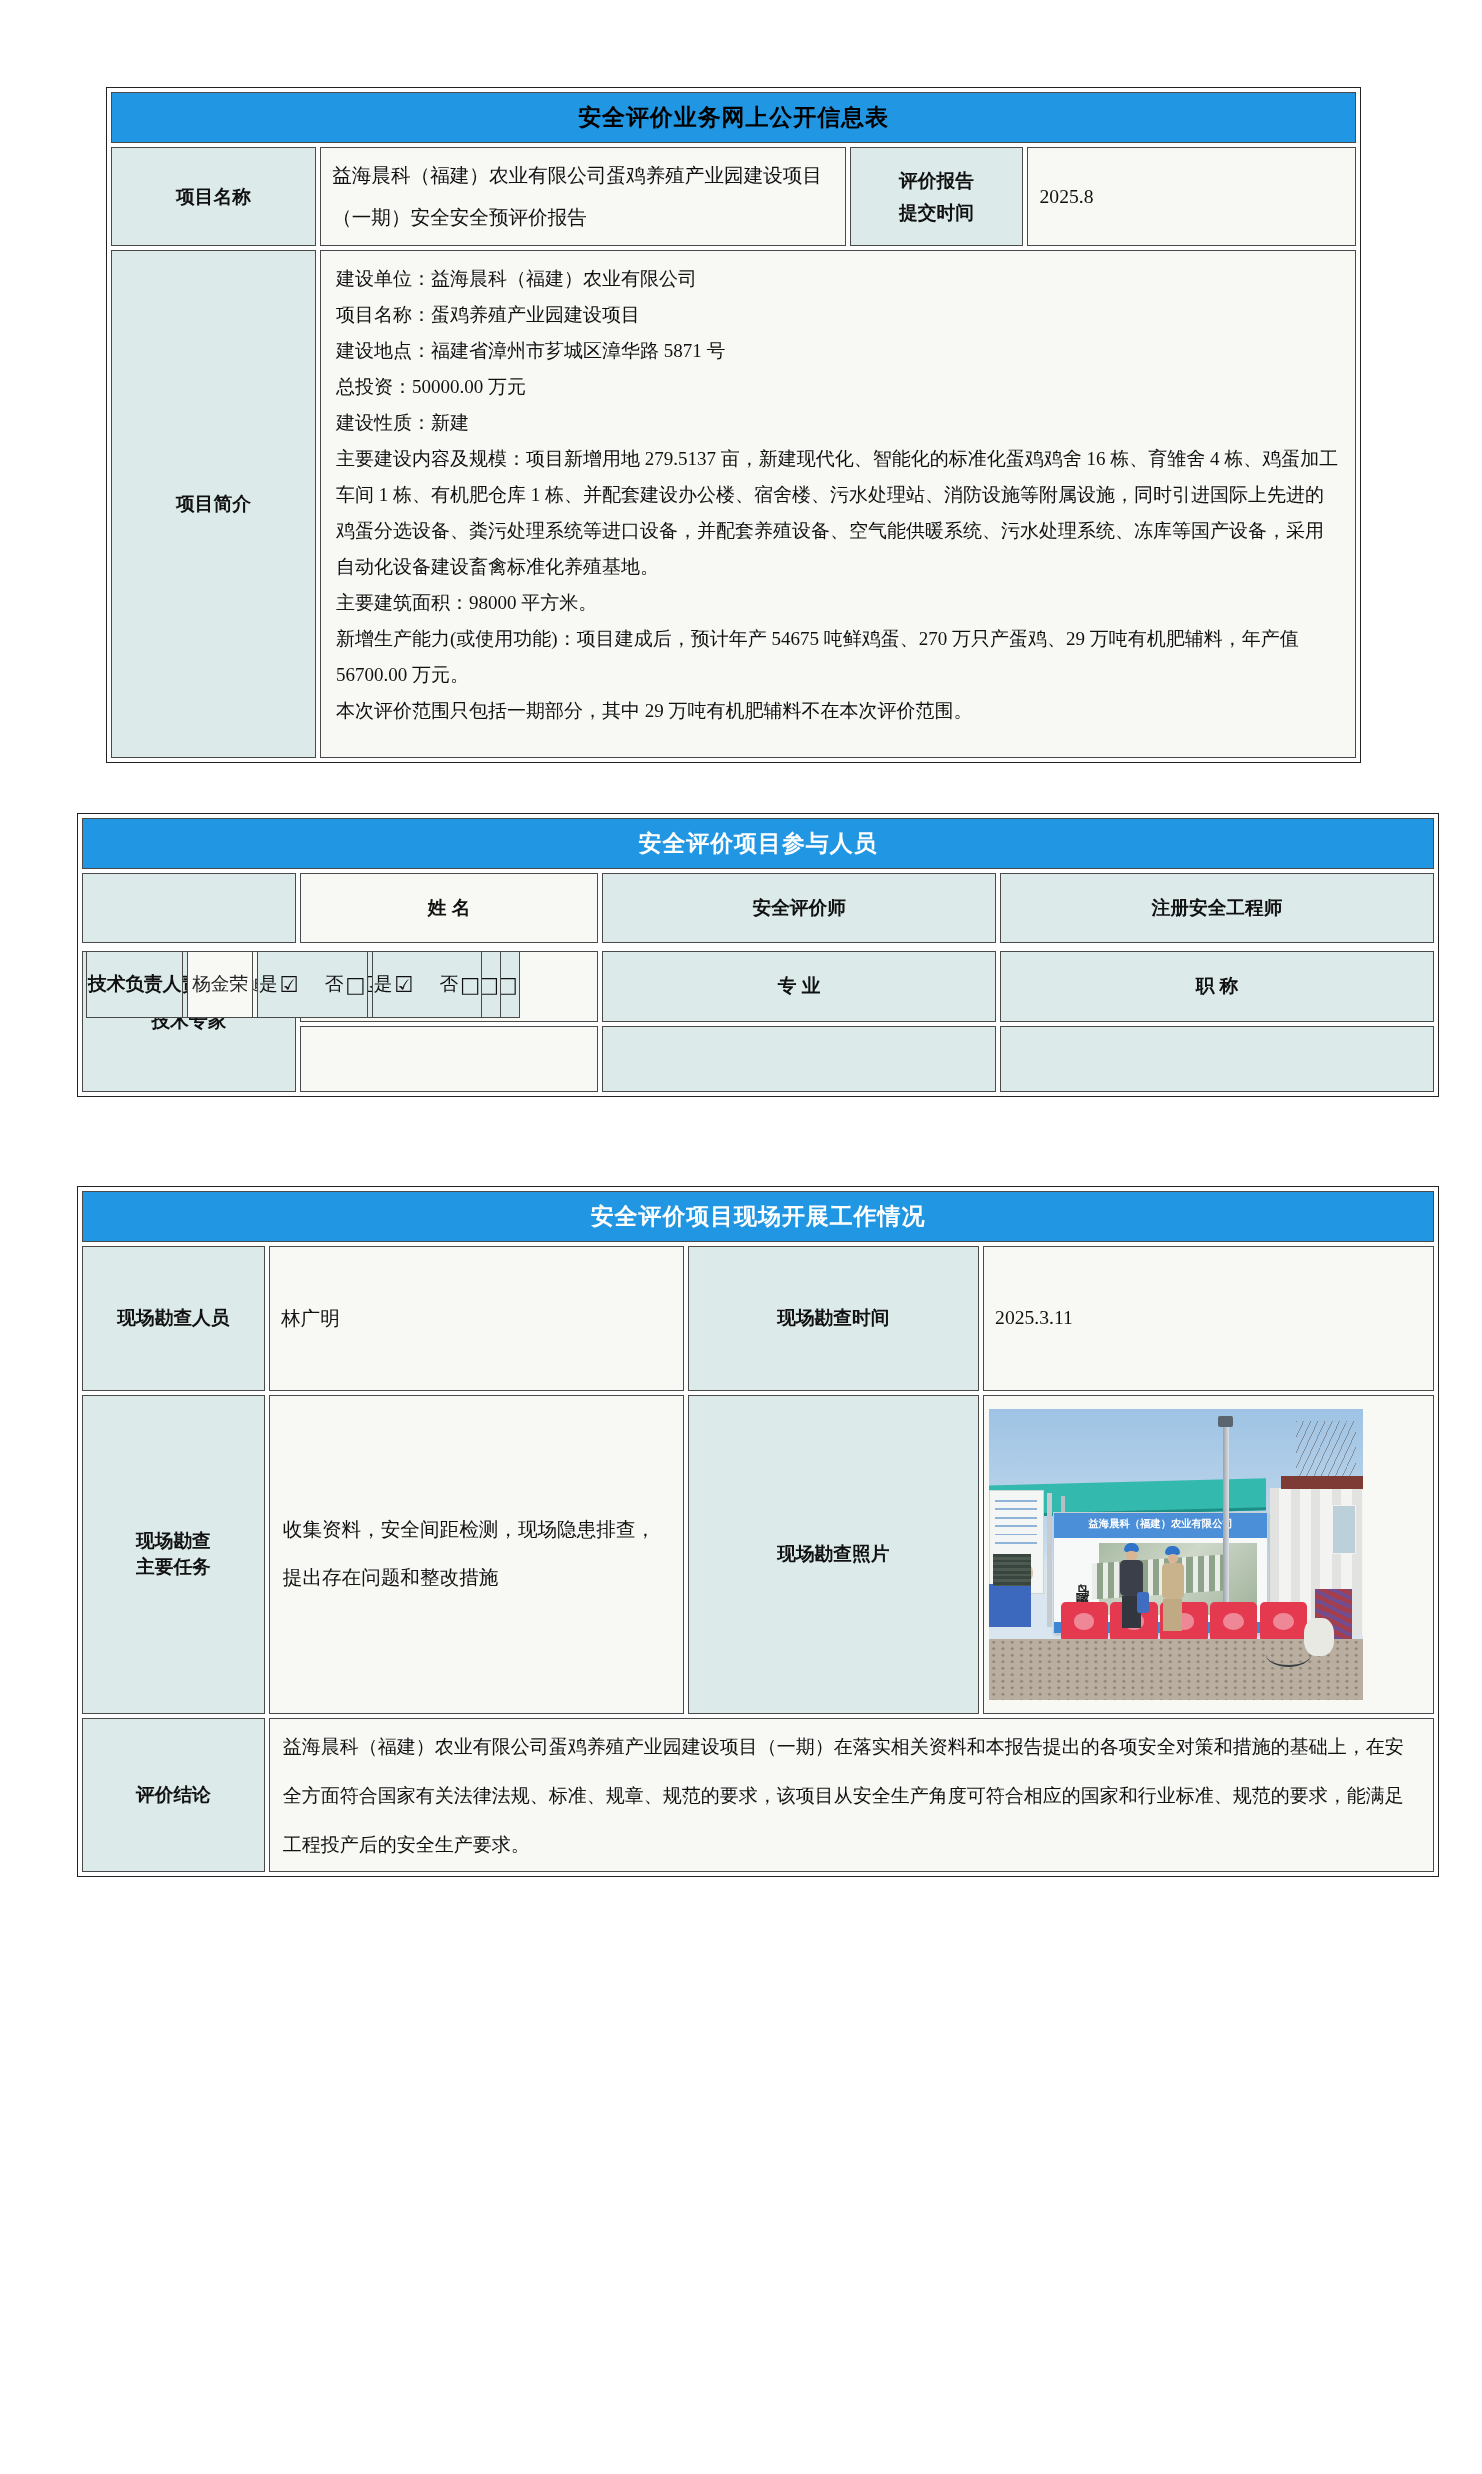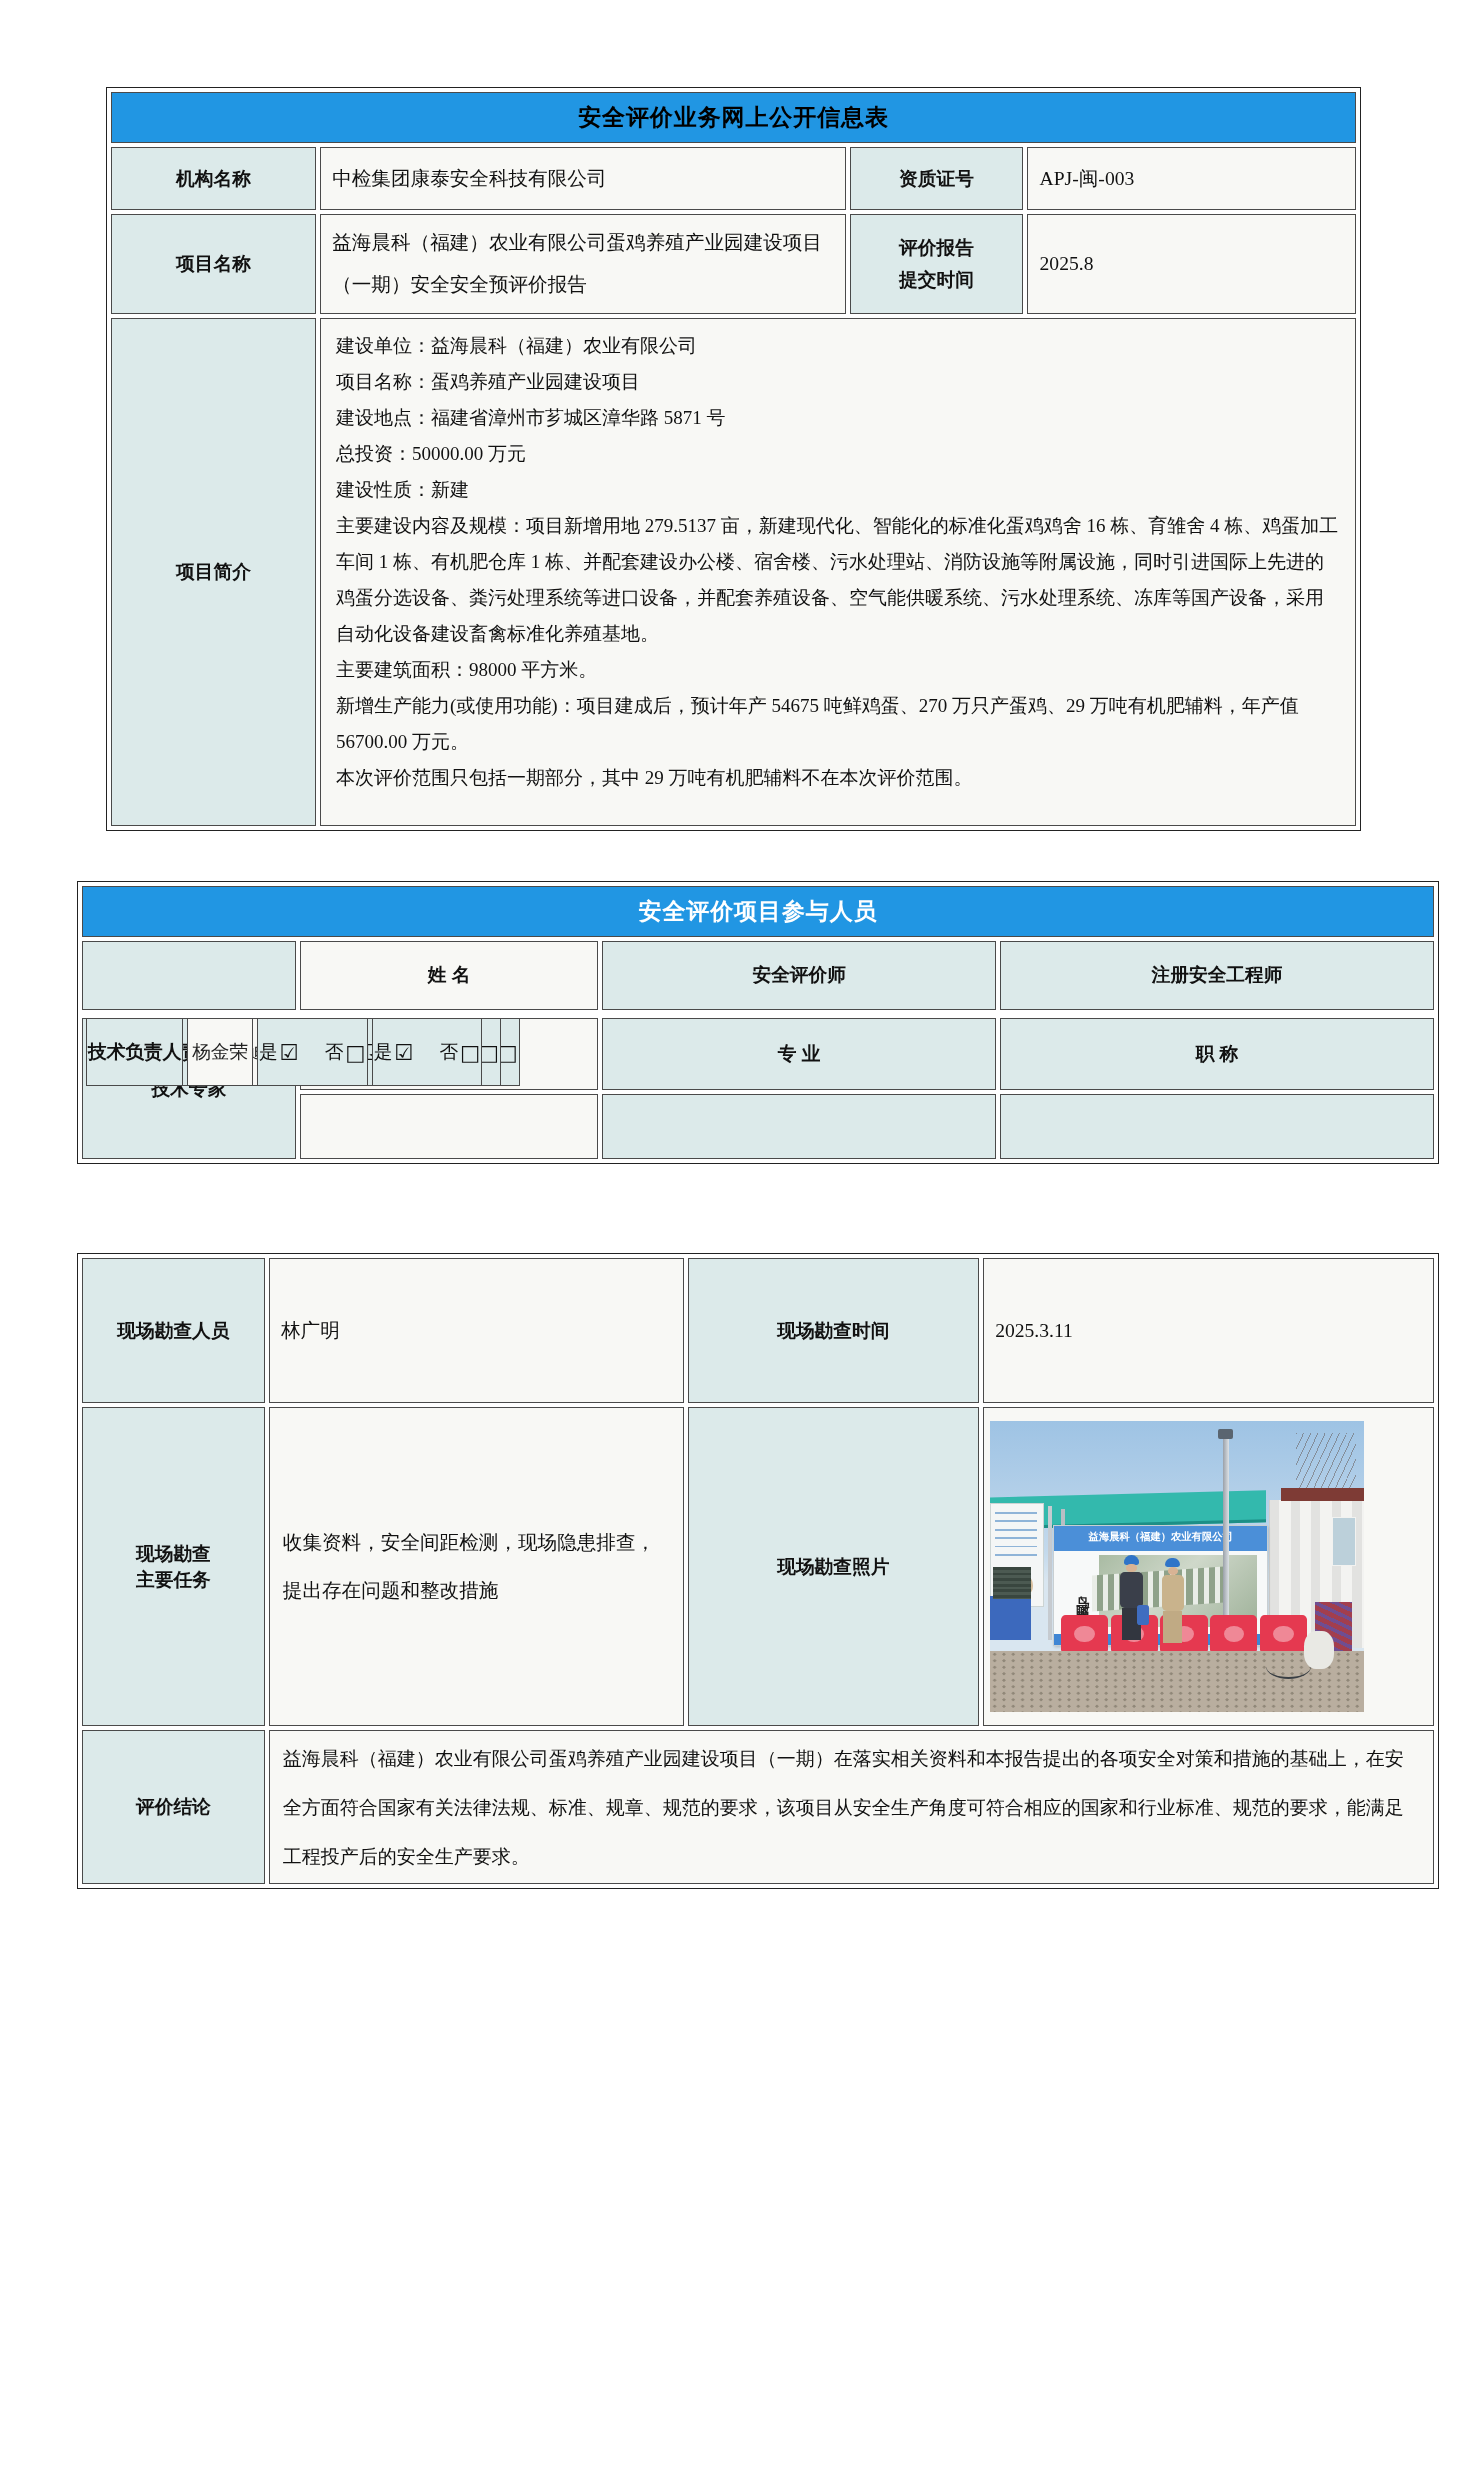--- a/index.html
+++ b/index.html
@@ -121,26 +121,20 @@
     <colgroup>
         <col style="width:204px">
         <col style="width:523px">
         <col style="width:173px">
         <col style="width:327px">
       </colgroup>
     <tbody>
         <tr>
       <td colspan="4" class="titlebar">安全评价业务网上公开信息表</td>
     </tr>
-    <tr class="r1">
-      <td class="lbl">机构名称</td>
-      <td class="val left">中检集团康泰安全科技有限公司</td>
-      <td class="lbl">资质证号</td>
-      <td class="val left">APJ-闽-003</td>
-    </tr>
     <tr class="r2">
       <td class="lbl">项目名称</td>
       <td class="val left">益海晨科（福建）农业有限公司蛋鸡养殖产业园建设项目（一期）安全安全预评价报告</td>
       <td class="lbl">
         <div class="two">评价报告</div>
         <div class="two">提交时间</div>
       </td>
       <td class="val left">2025.8</td>
     </tr>
     <tr>
@@ -292,20 +286,23 @@
     </table>
 
   <table class="tbl t3">
     <colgroup>
         <col style="width:182px">
         <col style="width:413px">
         <col style="width:290px">
         <col style="width:449px">
       </colgroup>
     <tbody>
+        <tr>
+      <td colspan="4" class="titlebar">安全评价项目现场开展工作情况</td>
+    </tr>
     <tr class="r1">
       <td class="lbl">现场勘查人员</td>
       <td class="val left" style="vertical-align:middle">林广明</td>
       <td class="lbl">现场勘查时间</td>
       <td class="val left">2025.3.11</td>
     </tr>
     <tr class="r2">
       <td class="lbl">
         <div class="two">现场勘查</div>
         <div class="two">主要任务</div>

